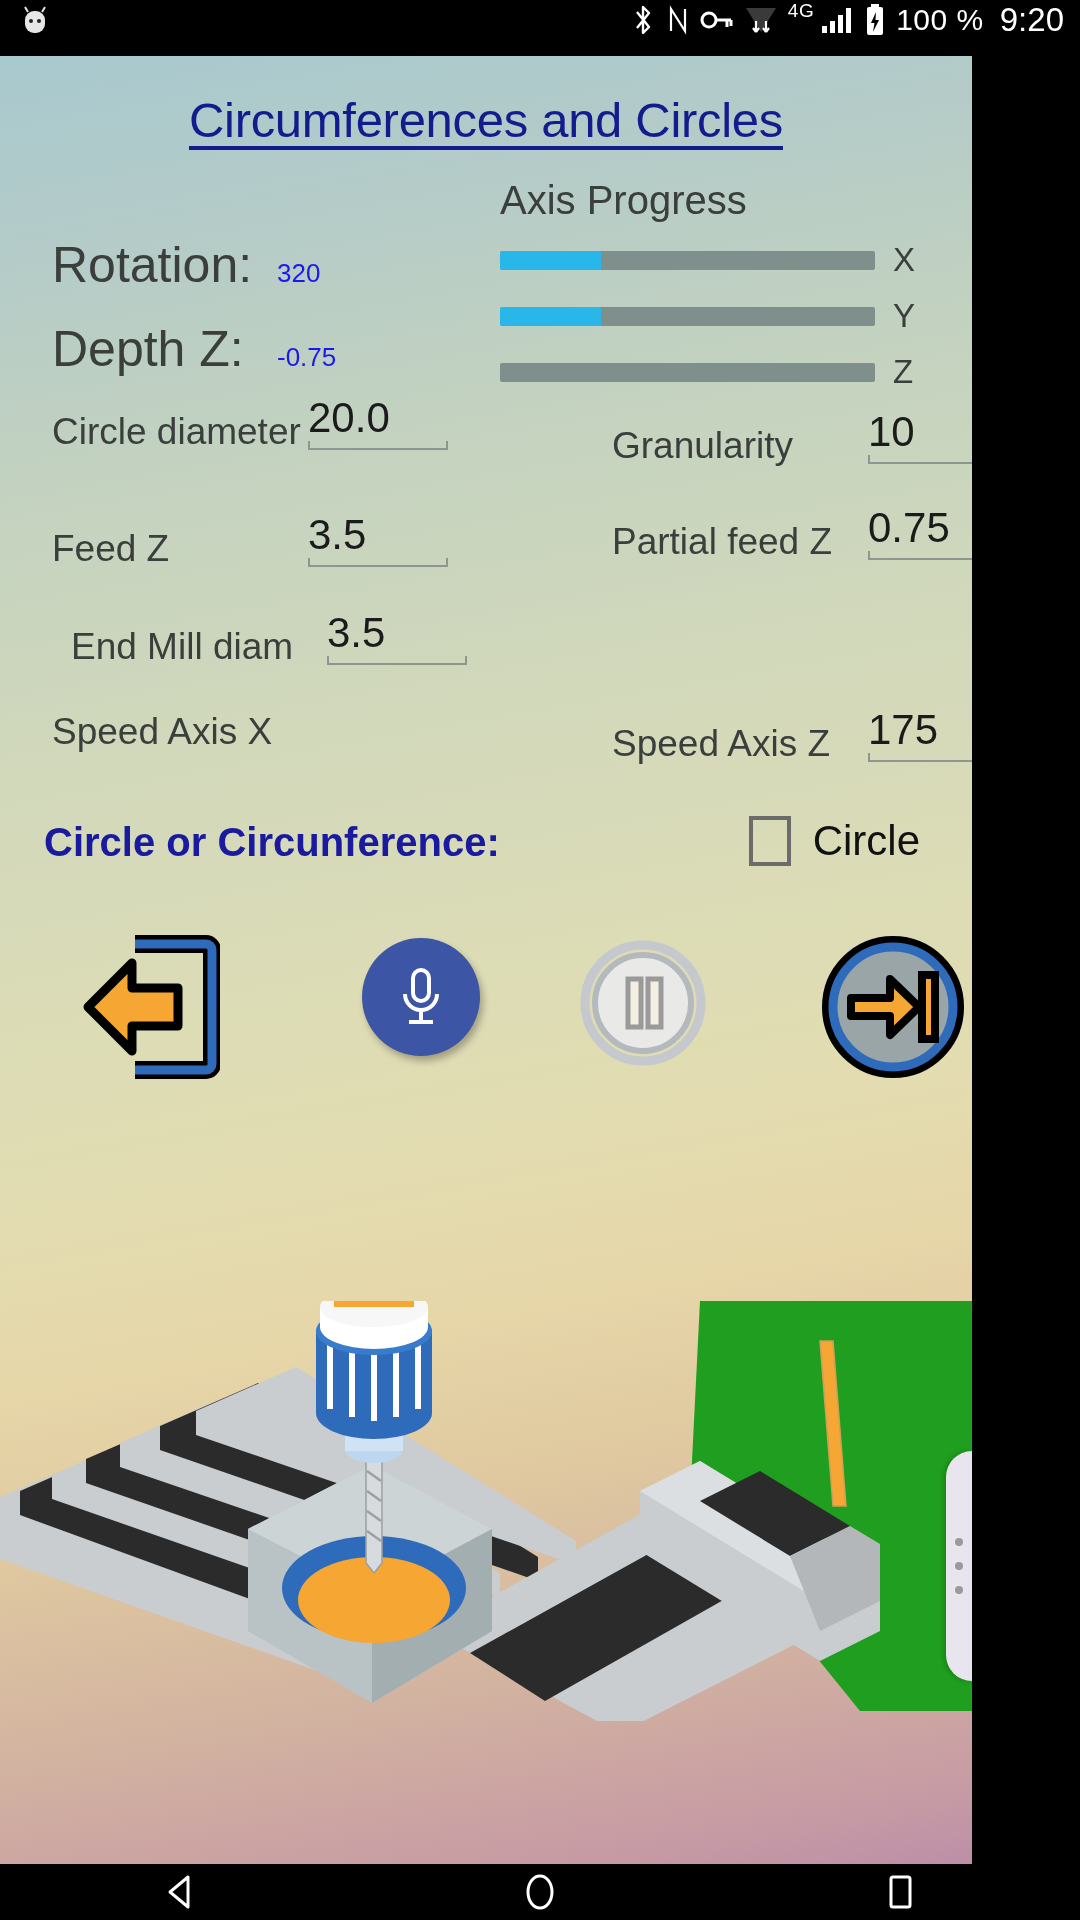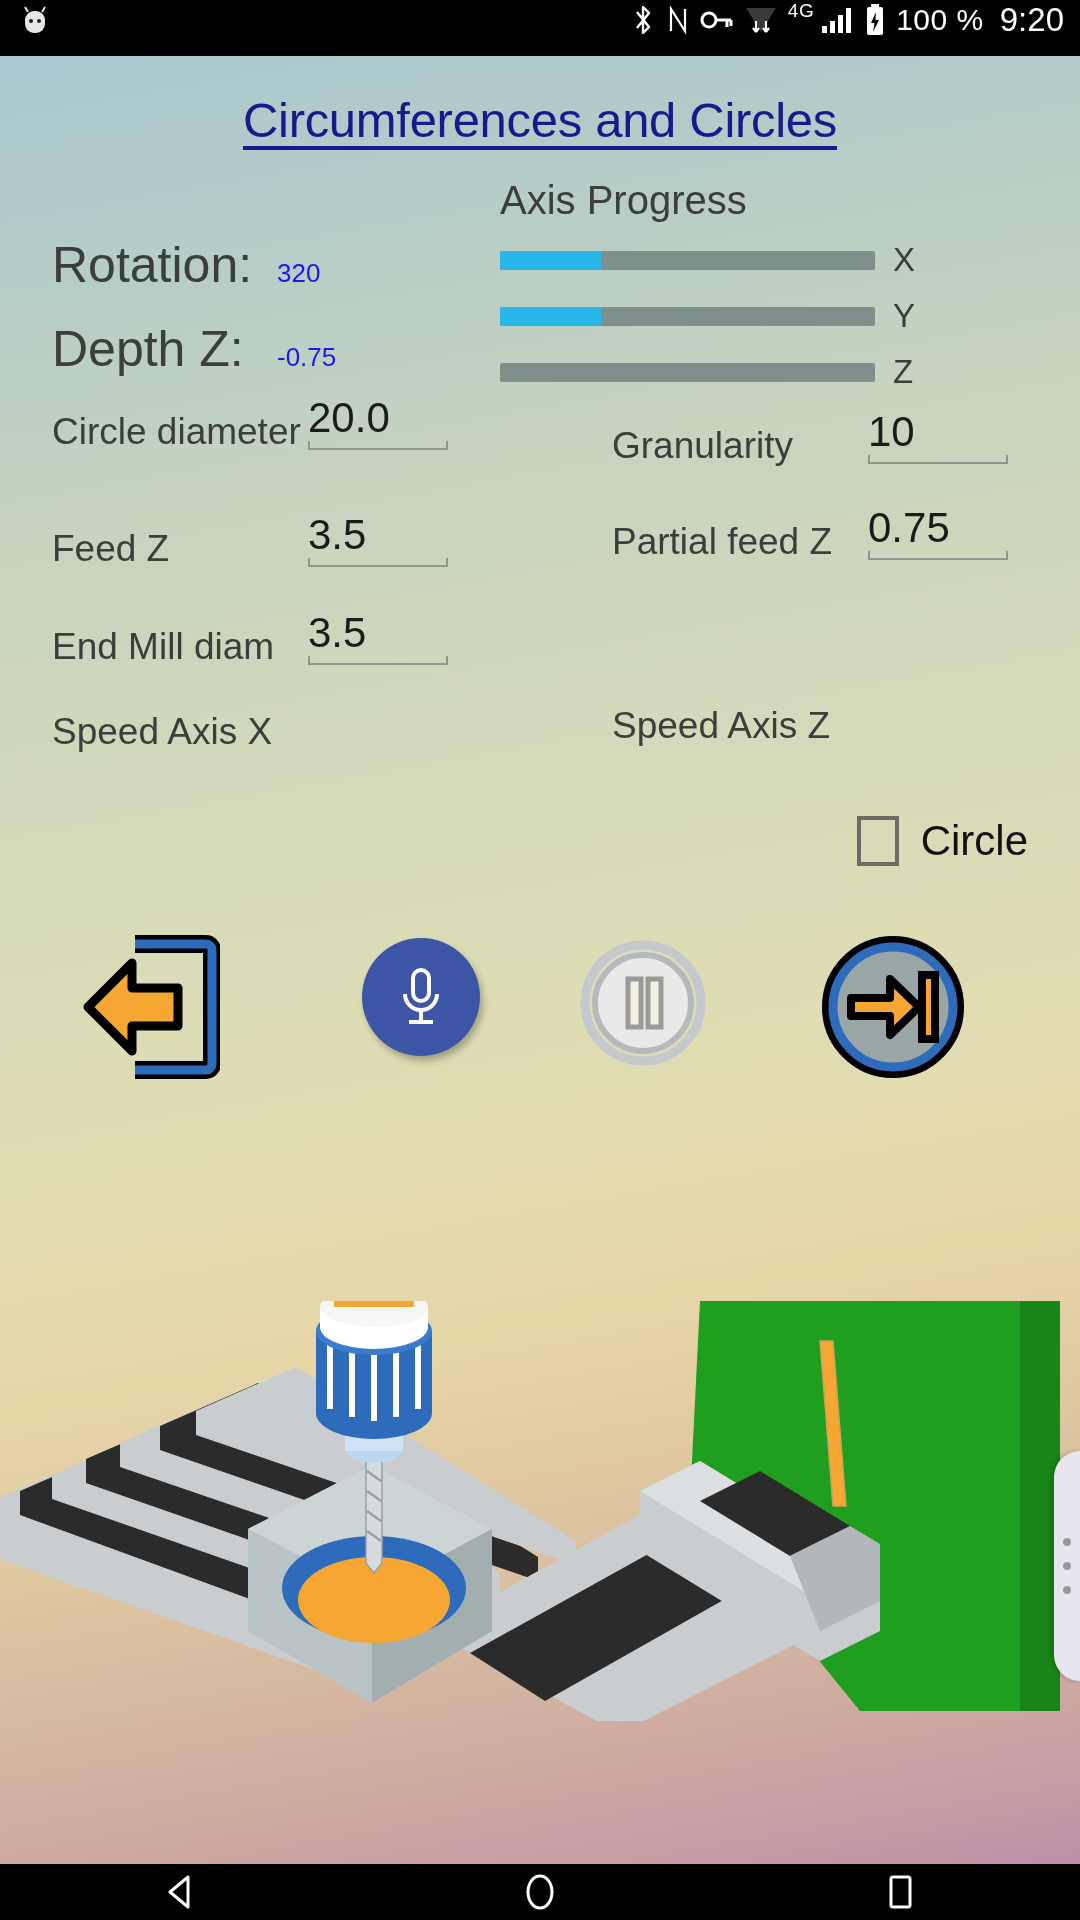--- a/index.html
+++ b/index.html
@@ -22,21 +22,21 @@
     margin-left: auto; padding-right: 16px;
     display: flex; align-items: center; gap: 10px;
   }
   .sb-icon { display: inline-flex; align-items: center; justify-content: center; }
   .sb-text { font-size: 30px; letter-spacing: .5px; }
   .sb-time { font-size: 33px; margin-left: 6px; }
   .sb-4g { font-size: 19px; position: relative; top: -9px; margin-right: -4px; }
 
   
   .app {
-    position: absolute; left: 0; top: 56px; width: 1080px; height: 1808px;
+    position: absolute; left: 0; top: 56px; width: 972px; height: 1808px;
     background:
       linear-gradient(170deg,
         #a8c9cf 0%,
         #b4cbc8 10%,
         #c3d2c0 22%,
         #d1d8bb 36%,
         #dcdcb6 50%,
         #e3dcb0 60%,
         #e6d6a8 68%,
         #e0c9a0 76%,
@@ -296,21 +296,21 @@
             <div class="ul"></div>
           </div>
         </div>
         <div class="field" style="top:117px;">
           <div class="f-label">Feed Z</div>
           <div class="f-input">
             <span class="val">3.5</span>
             <div class="ul"></div>
           </div>
         </div>
-        <div class="field" style="top:215px;">
+        <div class="field" style="top:215px;margin-left:19px;">
           <div class="f-label">End Mill diam</div>
           <div class="f-input">
             <span class="val">3.5</span>
             <div class="ul"></div>
           </div>
         </div>
         <div class="field" style="top:318px;">
           <div class="f-label">Speed Axis X</div>
         </div>
       </div>
@@ -325,25 +325,30 @@
         </div>
         <div class="field" style="top:110px;">
           <div class="f-label">Partial feed Z</div>
           <div class="f-input">
             <span class="val">0.75</span>
             <div class="ul"></div>
           </div>
         </div>
         <div class="field" style="top:312px;">
           <div class="f-label">Speed Axis Z</div>
+          <div class="f-input">
+            <span class="val">175</span>
+            <div class="ul"></div>
+          </div>
         </div>
       </div>
     </div>
 
     <div class="cc-row">
+      <div class="cc-label">Circle or Circunference:</div>
       <div class="cc-check">
         <div class="checkbox"></div>
         <span class="cb-label">Circle</span>
       </div>
     </div>
 
     <div class="btn-row">
 
       <div class="btn exit">
         <svg width="140" height="150" viewBox="0 0 140 150">

